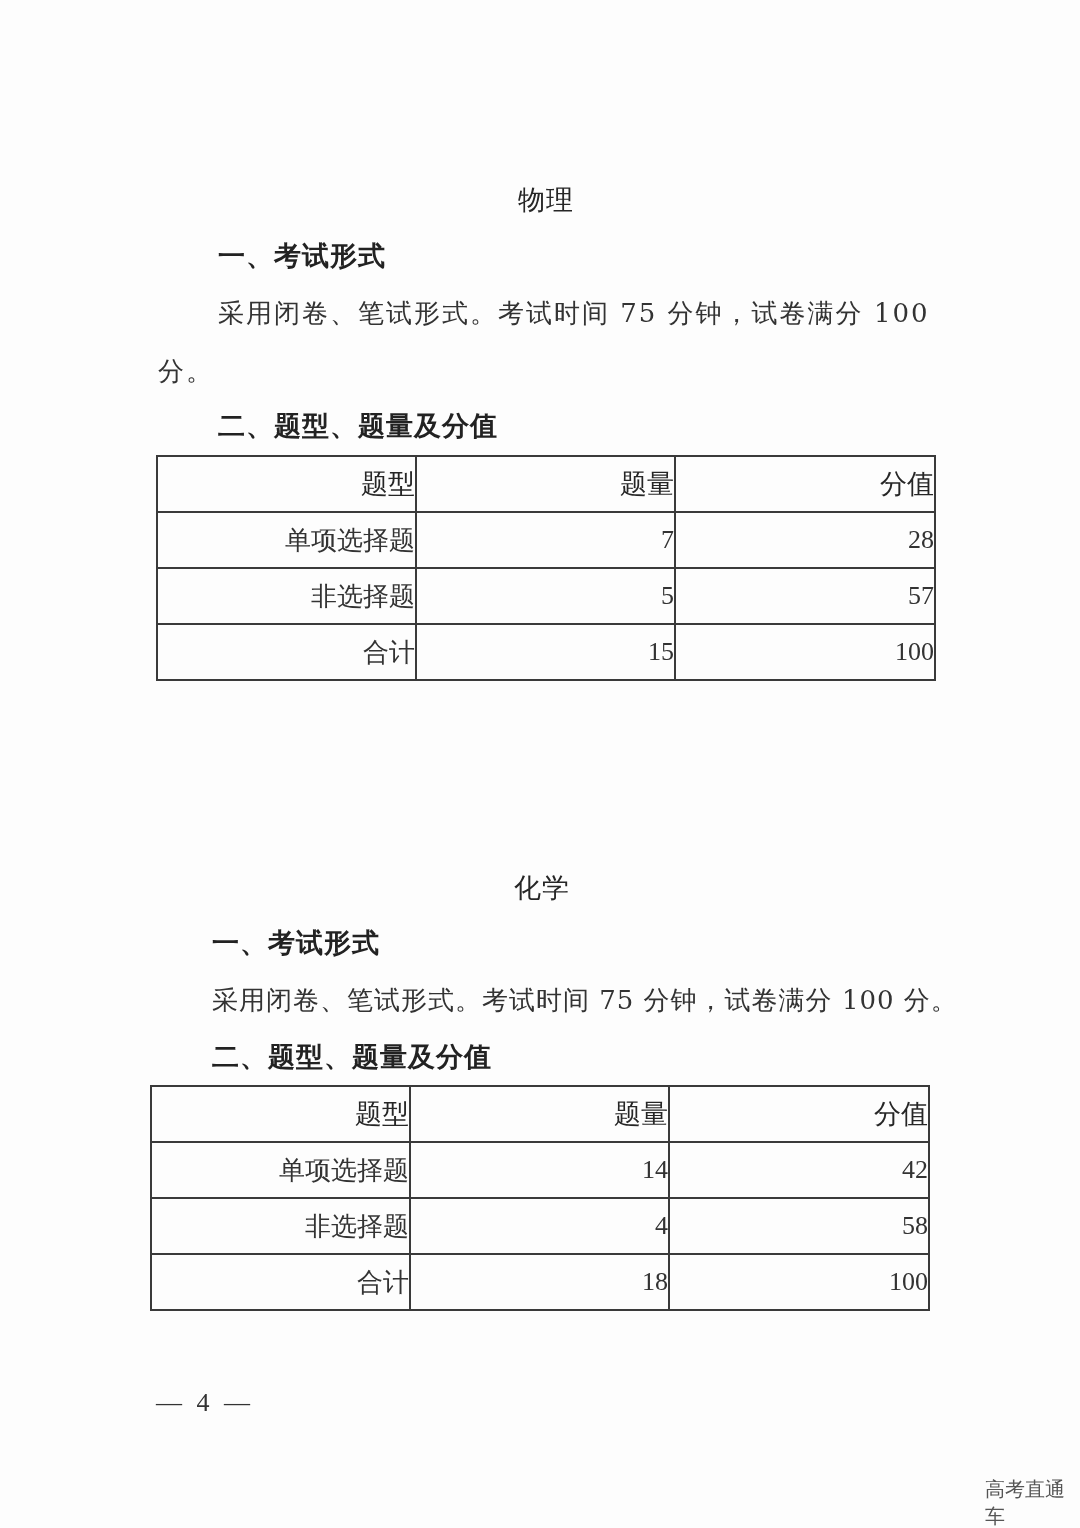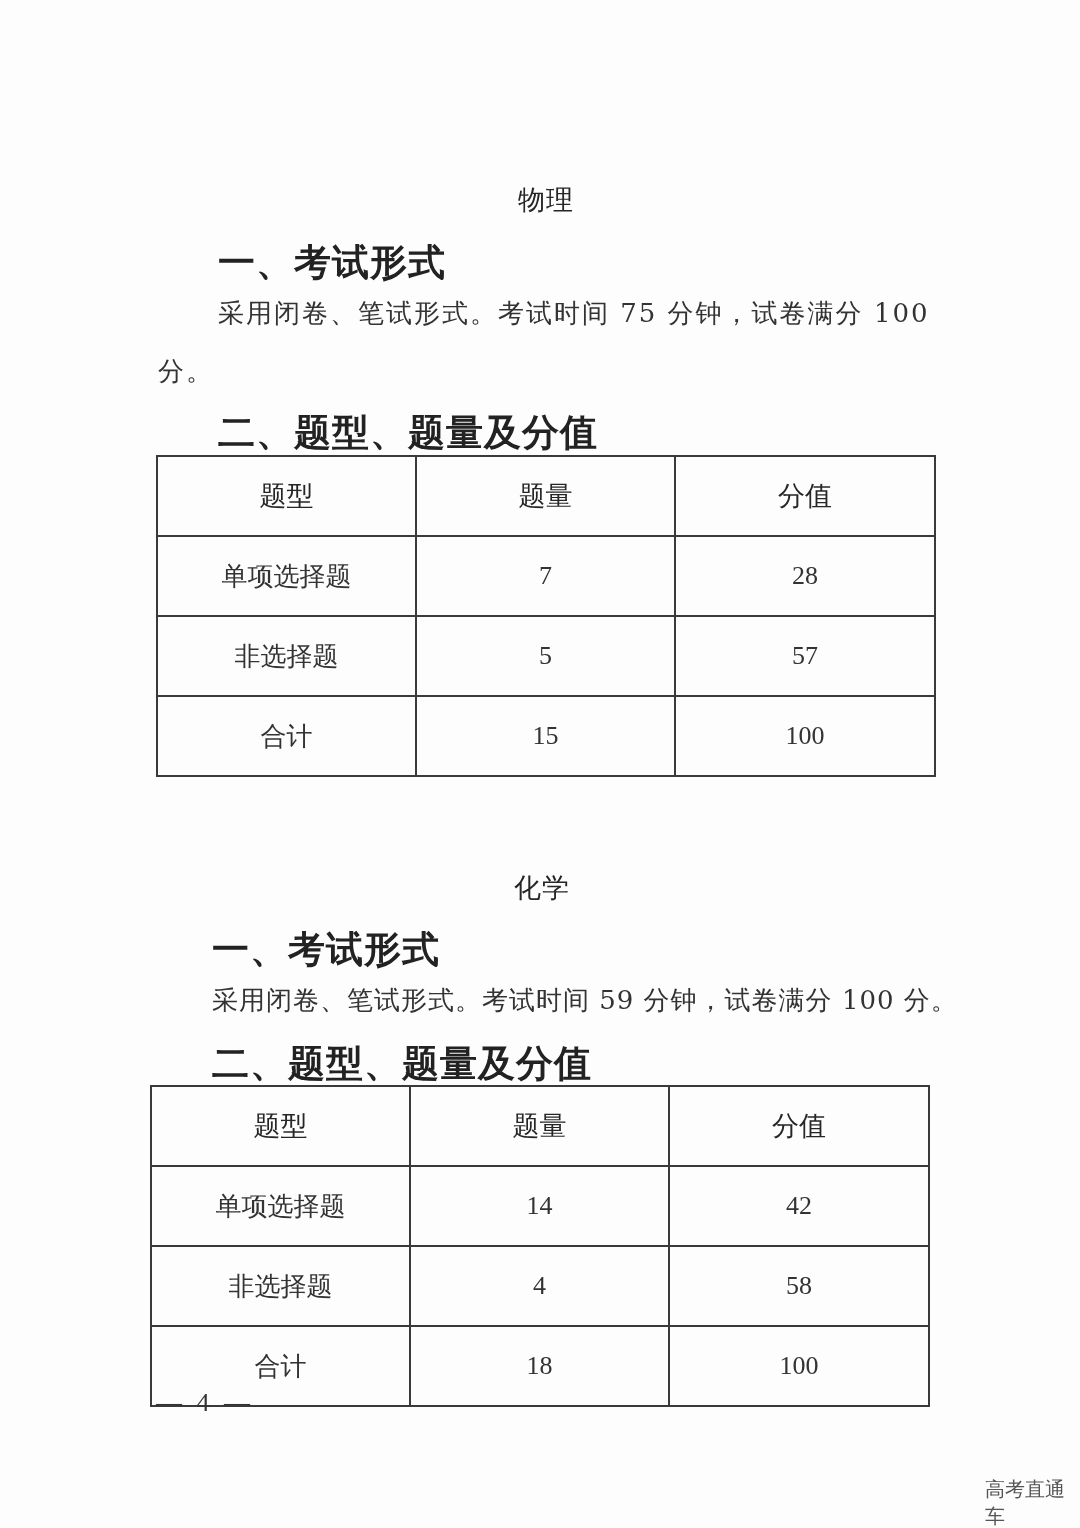--- a/index.html
+++ b/index.html
@@ -11,37 +11,37 @@
       font-family: "DejaVu Serif", "Liberation Serif", serif;
       color: #2b2b2b;
     }
     .abs { position: absolute; }
     .subject-title {
       font-family: Liberation Mono, monospace;
       font-size: 27px; letter-spacing: 1px; color: #262626;
     }
     .heading {
       font-family: "DejaVu Sans", "Liberation Sans", sans-serif;
-      font-weight: bold; font-size: 37px; color: #222;
+      font-weight: bold; font-size: 27px; color: #222;
       letter-spacing: 1px;
     }
     .para {
       font-size: 26px; color: #333; letter-spacing: 2px;
       white-space: nowrap;
     }
     table.score {
       position: absolute;
       border-collapse: collapse;
       table-layout: fixed;
     }
     table.score td {
       border: 2px solid #3a3a3a;
-      text-align: center;
+      text-align: right;
       height: 54px;
-      padding: 12px;
+      padding: 0;
       font-size: 26px;
       color: #333;
     }
     table.score tr.hdr td {
       font-family: "DejaVu Sans", "Liberation Sans", sans-serif;
       font-size: 27px; color: #262626;
     }
     .num { font-family: "Liberation Serif", "DejaVu Serif", serif; font-size: 28px; }
     .page-num {
       font-size: 26px; color: #333;
@@ -87,21 +87,21 @@
   <tr>
     <td>合计</td>
     <td class="num">15</td>
     <td class="num">100</td>
   </tr>
 </tbody>
   </table>
 
 <div class="abs subject-title" style="left:514px; top:870px;">化学</div>
 <div class="abs heading" style="left:212px; top:925px;">一、考试形式</div>
-<div class="abs para" style="left:212px; top:983px; letter-spacing:1px;">采用闭卷、笔试形式。考试时间 59 分钟，试卷满分 100 分。</div>
+<div class="abs para" style="left:212px; top:983px; letter-spacing:1px;">采用闭卷、笔试形式。考试时间 75 分钟，试卷满分 100 分。</div>
 <div class="abs heading" style="left:212px; top:1039px;">二、题型、题量及分值</div>
 
 <table class="score" style="left:150px; top:1085px; width:778px;">
   <colgroup>
       <col style="width:259px">
       <col style="width:259px">
       <col style="width:260px">
     </colgroup>
   <tbody>
       <tr class="hdr">

